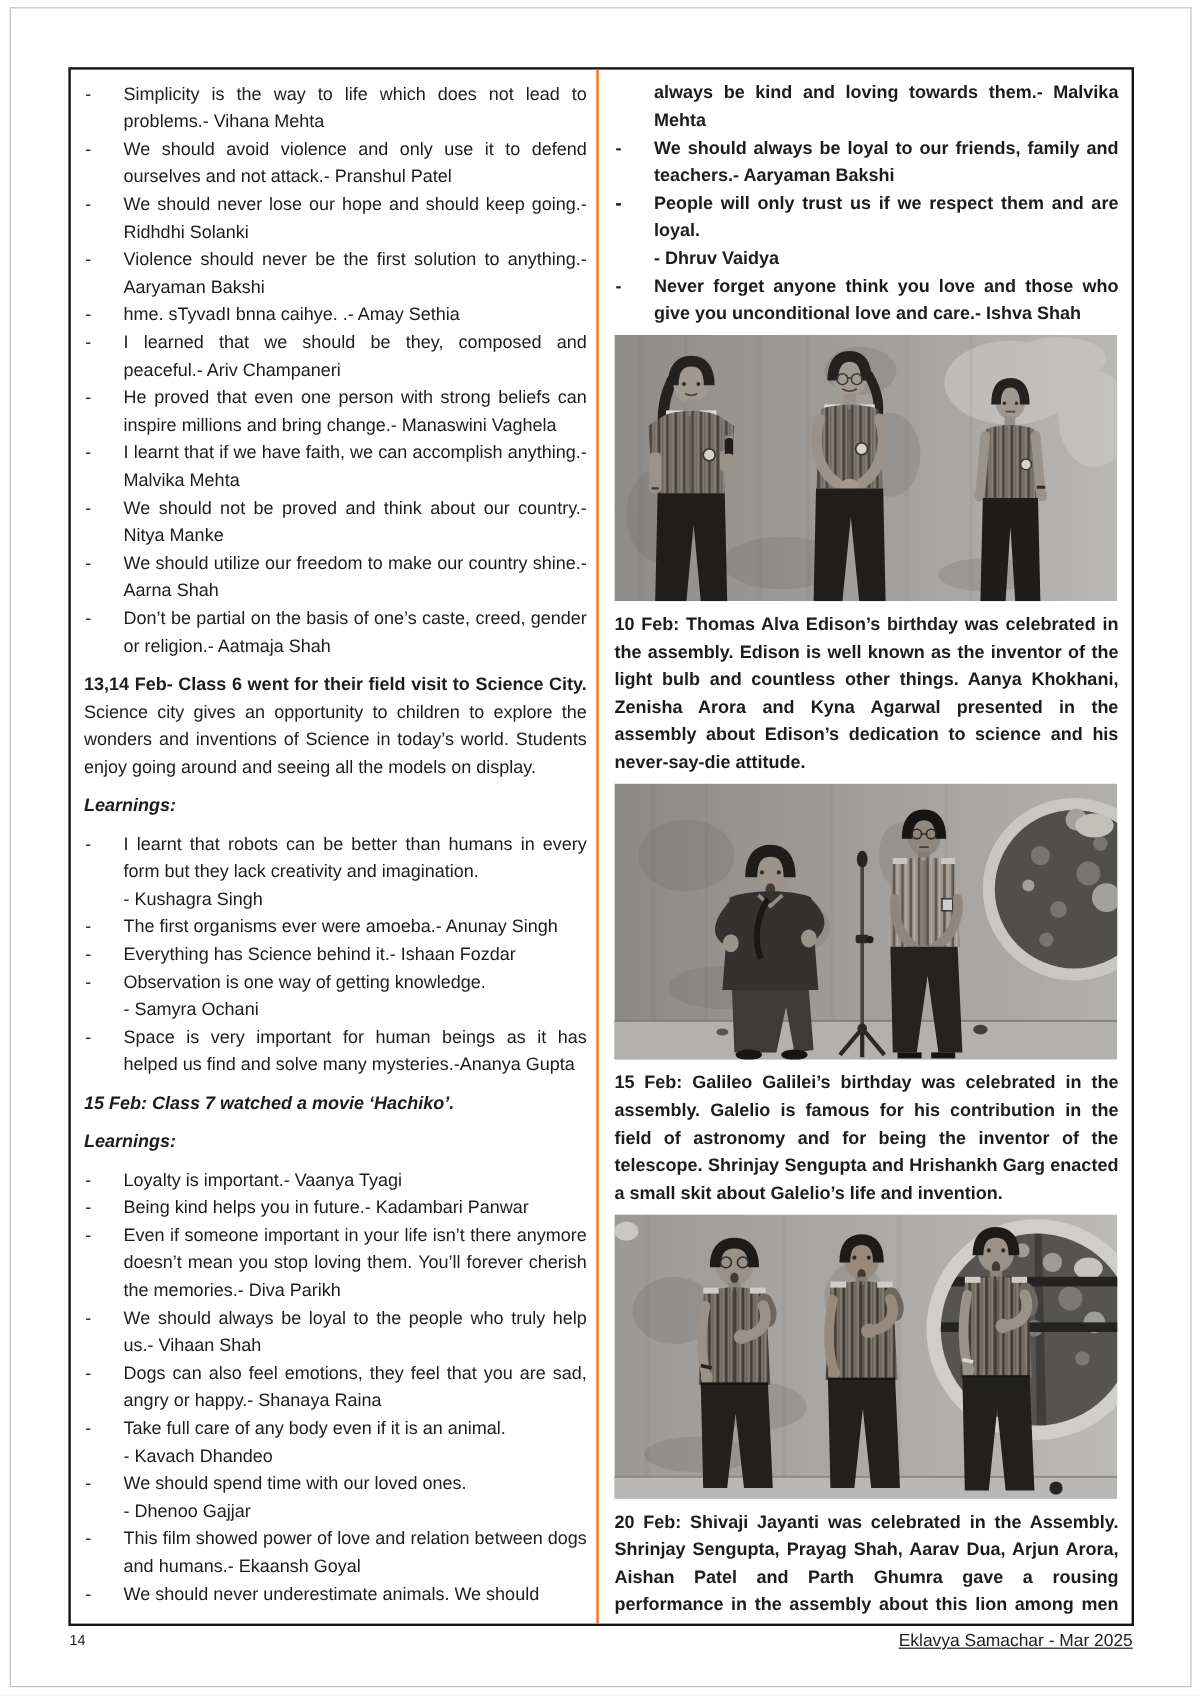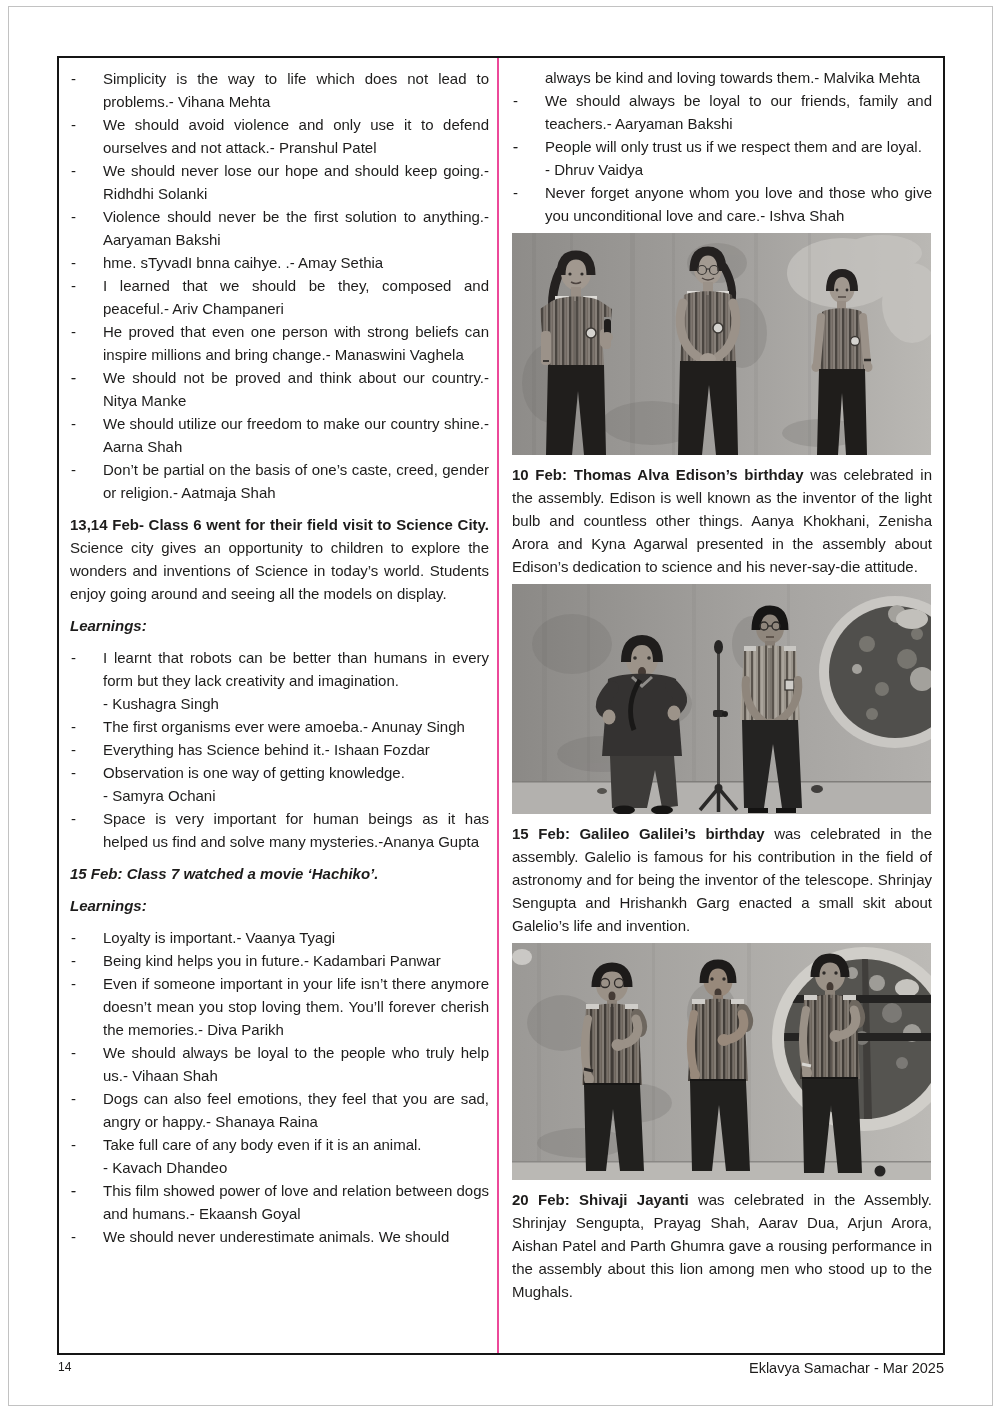--- a/index.html
+++ b/index.html
@@ -3,51 +3,51 @@
 <meta charset="utf-8">
 <style>
   html,body{margin:0;padding:0;background:#ededed;}
   .page{position:relative;width:1000px;height:1413px;background:#ffffff;margin:0 auto;
         font-family:"Liberation Sans",sans-serif;color:#1d1c1b;overflow:hidden;}
   .scan-edge{position:absolute;left:8px;top:6px;right:7px;bottom:7px;border:1px solid #c2c2c2;}
   .content-box{position:absolute;left:57px;top:56px;width:888px;height:1299px;
                border:2px solid #151515;box-sizing:border-box;display:flex;background:#fff;}
   .col{box-sizing:border-box;overflow:hidden;font-size:15px;line-height:23px;}
   .col-left{width:439px;padding:9px 8px 0 11px;}
-  .col-right{width:447px;border-left:2px solid #ec4899;padding:8px 11px 0 13px;}
+  .col-right{width:447px;border-left:2px solid #f97316;padding:8px 11px 0 13px;font-weight:bold;}
   ul.blist{list-style:none;margin:0;padding:0;}
   ul.blist li{position:relative;padding-left:33px;text-align:justify;}
   ul.blist .mk{position:absolute;left:1px;top:0;}
   ul.blist .tx{white-space:pre-line;}
   .hd{font-weight:700;font-size:15px;line-height:23px;margin:9px 0 0 0;font-style:italic;}
   .hd.mb{margin-bottom:9px;}
   p.para{margin:9px 0 0 0;text-align:justify;}
   p.caption{margin:0;text-align:justify;}
   .photo{display:block;margin:6px 0 8px 0;}
   .footer-left{position:absolute;left:58px;top:1360px;font-size:12px;}
-  .footer-right{position:absolute;right:56px;top:1360px;font-size:14.5px;text-align:right;}
+  .footer-right{position:absolute;right:56px;top:1360px;font-size:14.5px;text-align:right;text-decoration:underline;}
 </style>
 </head>
 <body>
 
 <div class="page">
   <div class="scan-edge"></div>
 
   <div class="content-box">
 
     <div class="col col-left">
       <ul class="blist">
           <li><span class="mk">-</span><span class="tx">Simplicity is the way to life which does not lead to problems.- Vihana Mehta</span></li>
           <li><span class="mk">-</span><span class="tx">We should avoid violence and only use it to defend ourselves and not attack.- Pranshul Patel</span></li>
           <li><span class="mk">-</span><span class="tx">We should never lose our hope and should keep going.- Ridhdhi Solanki</span></li>
           <li><span class="mk">-</span><span class="tx">Violence should never be the first solution to anything.- Aaryaman Bakshi</span></li>
           <li><span class="mk">-</span><span class="tx">hme. sTyvadI bnna caihye. .- Amay Sethia</span></li>
           <li><span class="mk">-</span><span class="tx">I learned that we should be they, composed and peaceful.- Ariv Champaneri</span></li>
           <li><span class="mk">-</span><span class="tx">He proved that even one person with strong beliefs can inspire millions and bring change.- Manaswini Vaghela</span></li>
-          <li><span class="mk">-</span></li>
+          <li><span class="mk">-</span><span class="tx">I learnt that if we have faith, we can accomplish anything.- Malvika Mehta</span></li>
           <li><span class="mk">-</span><span class="tx">We should not be proved and think about our country.- Nitya Manke</span></li>
           <li><span class="mk">-</span><span class="tx">We should utilize our freedom to make our country shine.- Aarna Shah</span></li>
           <li><span class="mk">-</span><span class="tx">Don’t be partial on the basis of one’s caste, creed, gender or religion.- Aatmaja Shah</span></li>
         </ul>
 
       <p class="para"><strong>13,14 Feb- Class 6 went for their field visit to Science City.</strong><span> Science city gives an opportunity to children to explore the wonders and inventions of Science in today’s world. Students enjoy going around and seeing all the models on display.</span></p>
 
       <div class="hd mb">Learnings:</div>
       <ul class="blist">
           <li><span class="mk">-</span><span class="tx">I learnt that robots can be better than humans in every form but they lack creativity and imagination.
@@ -62,34 +62,35 @@
       <div class="hd">15 Feb: Class 7 watched a movie ‘Hachiko’.</div>
       <div class="hd mb">Learnings:</div>
       <ul class="blist">
           <li><span class="mk">-</span><span class="tx">Loyalty is important.- Vaanya Tyagi</span></li>
           <li><span class="mk">-</span><span class="tx">Being kind helps you in future.- Kadambari Panwar</span></li>
           <li><span class="mk">-</span><span class="tx">Even if someone important in your life isn’t there anymore doesn’t mean you stop loving them. You’ll forever cherish the memories.- Diva Parikh</span></li>
           <li><span class="mk">-</span><span class="tx">We should always be loyal to the people who truly help us.- Vihaan Shah</span></li>
           <li><span class="mk">-</span><span class="tx">Dogs can also feel emotions, they feel that you are sad, angry or happy.- Shanaya Raina</span></li>
           <li><span class="mk">-</span><span class="tx">Take full care of any body even if it is an animal.
 - Kavach Dhandeo</span></li>
-          <li><span class="mk">-</span></li>
+          <li><span class="mk">-</span><span class="tx">We should spend time with our loved ones.
+- Dhenoo Gajjar</span></li>
           <li><span class="mk">-</span><span class="tx">This film showed power of love and relation between dogs and humans.- Ekaansh Goyal</span></li>
           <li><span class="mk">-</span><span class="tx">We should never underestimate animals. We should</span></li>
         </ul>
     </div>
 
     <div class="col col-right">
       <ul class="blist">
           <li><span class="mk"></span><span class="tx">always be kind and loving towards them.- Malvika Mehta</span></li>
           <li><span class="mk">-</span><span class="tx">We should always be loyal to our friends, family and teachers.- Aaryaman Bakshi</span></li>
           <li><span class="mk">-</span></li>
           <li><span class="mk">-</span><span class="tx">People will only trust us if we respect them and are loyal.
 - Dhruv Vaidya</span></li>
-          <li><span class="mk">-</span><span class="tx">Never forget anyone whom you love and those who give you unconditional love and care.- Ishva Shah</span></li>
+          <li><span class="mk">-</span><span class="tx">Never forget anyone think you love and those who give you unconditional love and care.- Ishva Shah</span></li>
         </ul>
 
       <svg class="photo" width="419" height="222" viewBox="0 0 419 222" xmlns="http://www.w3.org/2000/svg">
         <defs>
           <linearGradient id="w1" x1="0" y1="0" x2="1" y2="0">
             <stop offset="0" stop-color="#8e8c89"></stop>
               <stop offset="0.55" stop-color="#a3a19e"></stop>
               <stop offset="1" stop-color="#bab8b4"></stop>
           </linearGradient>
           <pattern id="st1" width="7" height="10" patternUnits="userSpaceOnUse">

